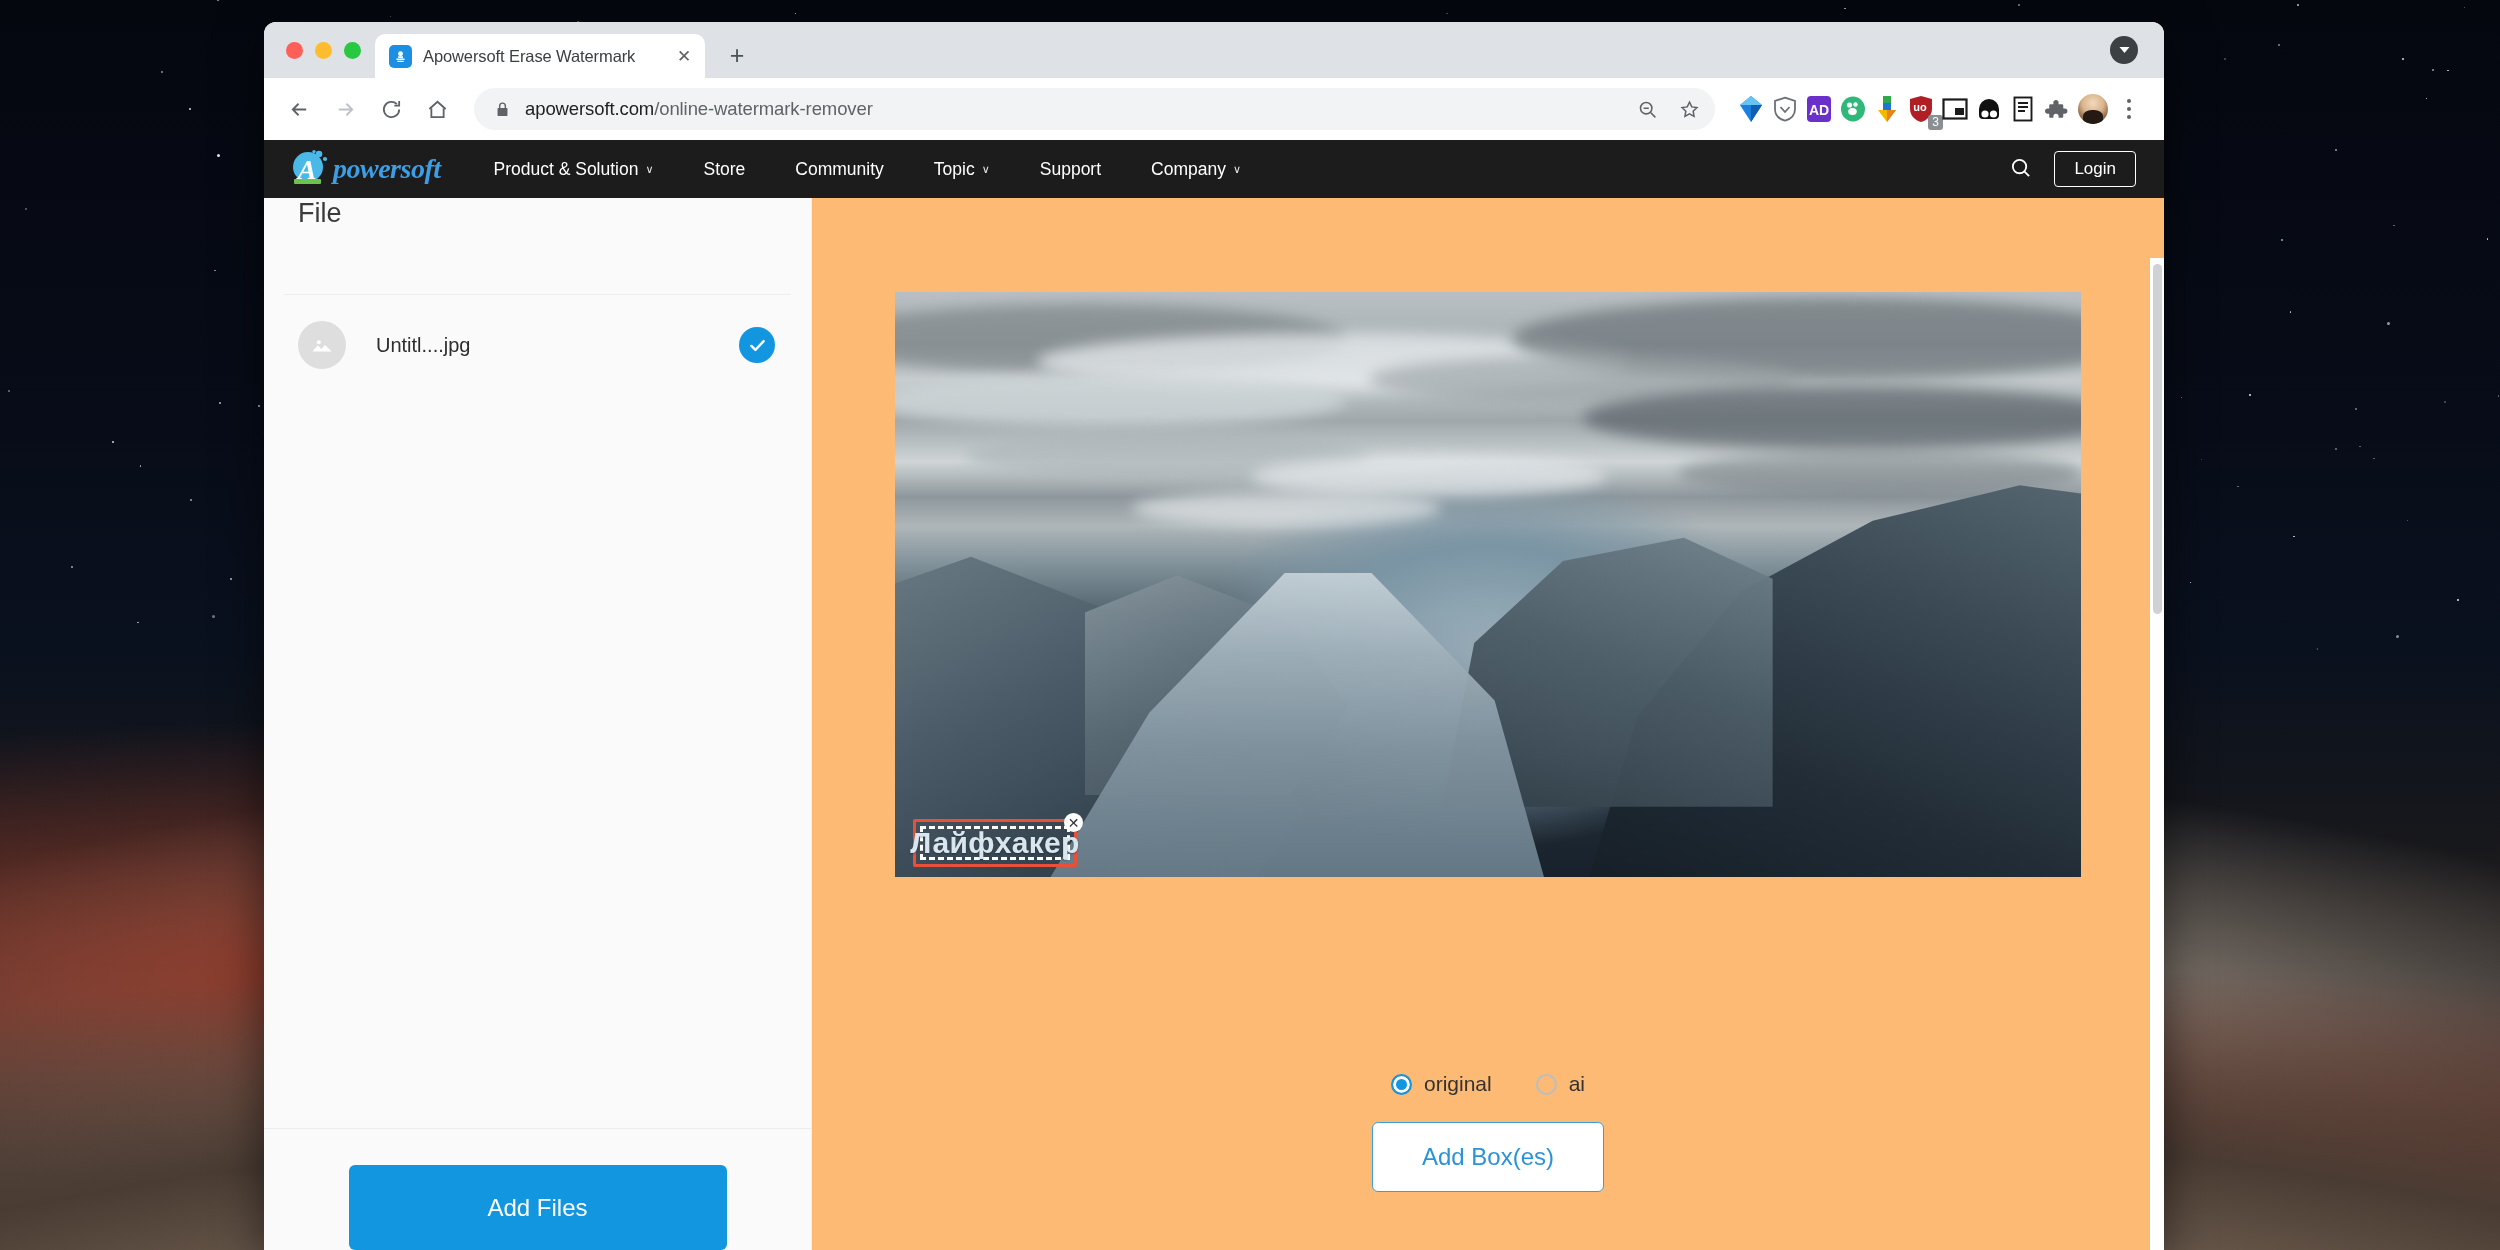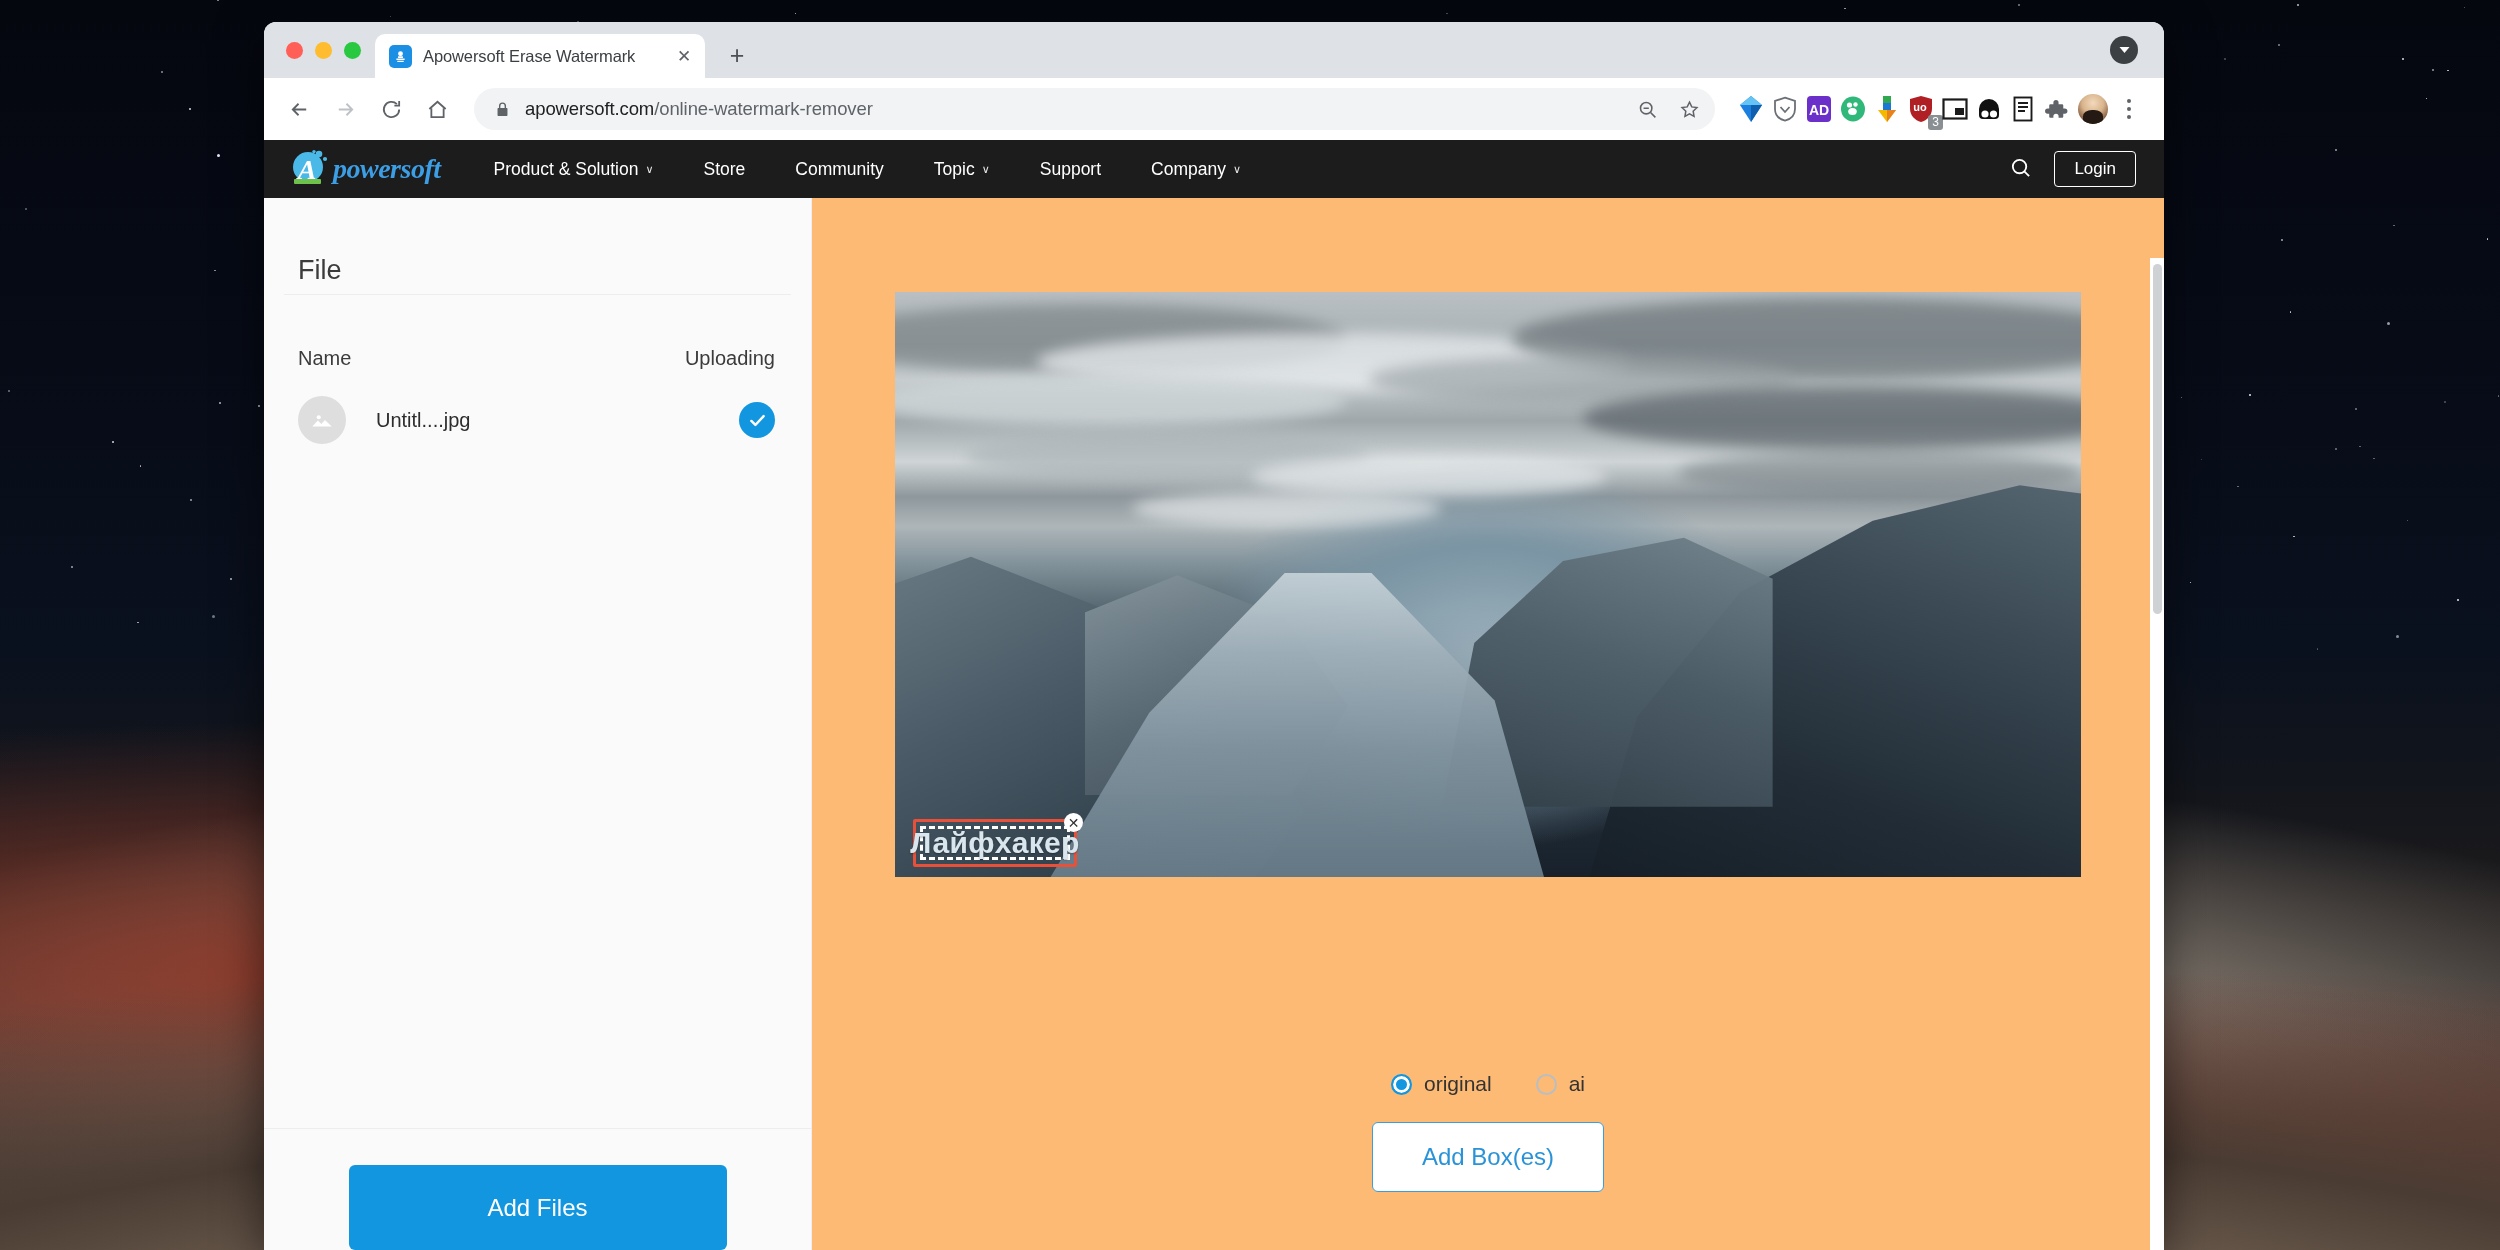--- a/index.html
+++ b/index.html
@@ -130,21 +130,21 @@
     font-size:17px; color:#fff;
   }
 
   
   .appbody { position:absolute; left:0; right:0; top:58px; bottom:0; display:flex; }
 
   .sidebar {
     width:548px; flex:0 0 548px; background:#fafafa;
     border-right:1px solid #eceef0; display:flex; flex-direction:column;
   }
-  .side-head { height:96px; display:flex; align-items:flex-end; padding:8px 34px; }
+  .side-head { height:96px; display:flex; align-items:flex-start; padding:0 34px; }
   .side-head h2 { font-size:27px; font-weight:400; color:#3b3b3b; }
   .side-rule { height:1px; background:#ededed; margin:0 20px; }
   .side-cols {
     display:flex; align-items:center; justify-content:space-between;
     padding:52px 36px 0 34px; font-size:20px; color:#3b3b3b;
   }
   .file-row {
     display:flex; align-items:center; padding:26px 36px 0 34px; gap:0;
   }
   .thumb {
@@ -696,24 +696,20 @@
     </div>
 
     <div class="appbody">
 
       <div class="sidebar">
         <div class="side-head">
           <h2>File</h2>
         </div>
         <div class="side-rule"></div>
 
-        <div class="side-cols">
-          <span>Name</span>
-          <span>Uploading</span>
-        </div>
 
         <div class="file-row">
           <span class="thumb">
             <svg width="26" height="26" viewBox="0 0 24 24" fill="#fff">
               <circle cx="9" cy="9.5" r="1.9"></circle>
               <path d="M3 18l5.2-5.6 3.2 3.4 3.3-3.9L21 18z"></path>
             </svg>
           </span>
           <span class="fname">Untitl....jpg</span>
           <span class="check">

